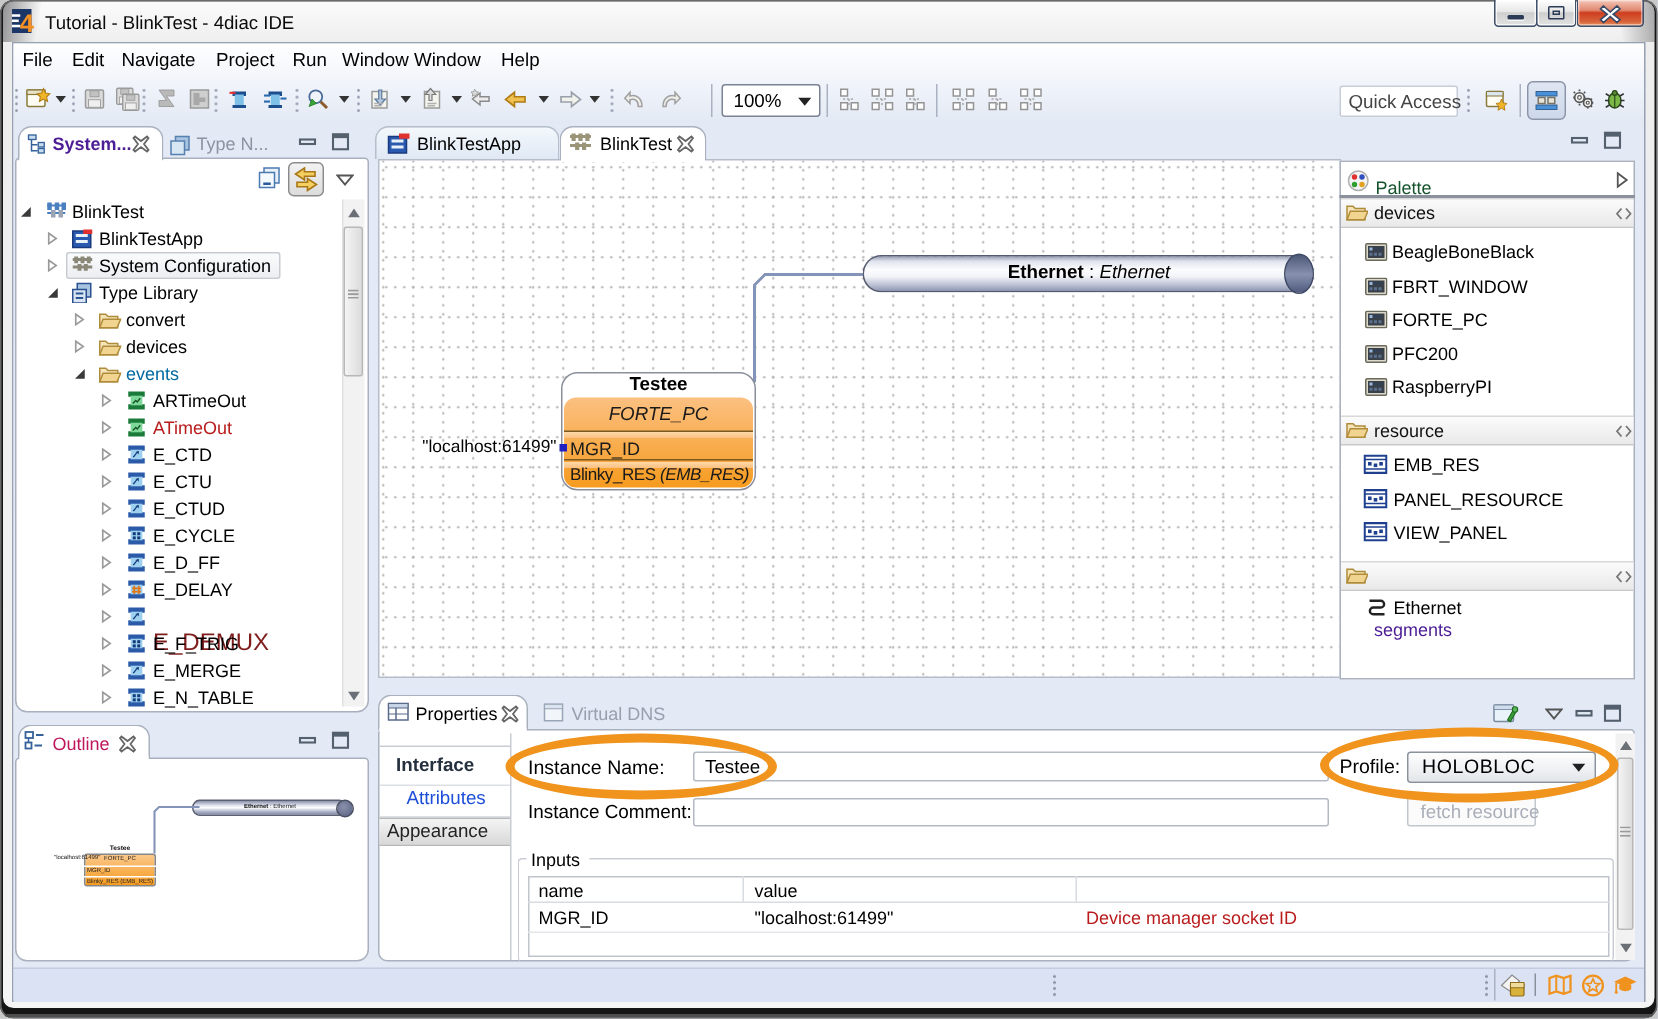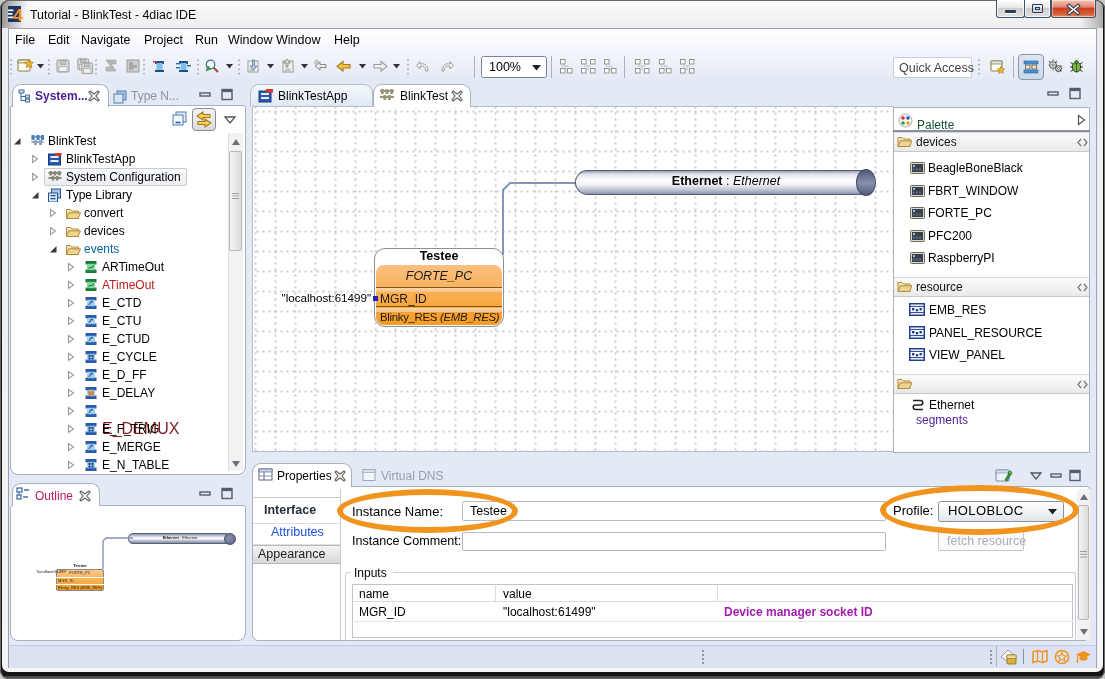--- a/index.html
+++ b/index.html
@@ -745,21 +745,21 @@
 <div class="ab" style="left:352px;top:584px;width:721px;height:54px;background:#fff;border:1px solid #c0c4cc;"></div>
 <div class="ab" style="left:352px;top:601px;width:721px;height:1px;background:#d8dbe0;"></div>
 <div class="ab" style="left:352px;top:621px;width:721px;height:1px;background:#e4e6ea;"></div>
 <div class="ab" style="left:495px;top:584px;width:1px;height:17px;background:#d8dbe0;"></div>
 <div class="ab" style="left:717px;top:584px;width:1px;height:17px;background:#d8dbe0;"></div>
 <div class="ab" style="left:359px;top:587px;font-size:12px;color:#000;">name</div>
 <div class="ab" style="left:503px;top:587px;font-size:12px;color:#000;">value</div>
 <div class="ab" style="left:724px;top:608px;font-size:12px;color:#000;margin-top:36px;">comment</div>
 <div class="ab" style="left:359px;top:605px;font-size:12px;color:#000;">MGR_ID</div>
 <div class="ab" style="left:503px;top:605px;font-size:12px;color:#000;">"localhost:61499"</div>
-<div class="ab" style="left:724px;top:605px;font-size:12px;color:#a21caf;font-weight:bold;">Device manager socket ID</div>
+<div class="ab" style="left:724px;top:605px;font-size:12px;color:#b91c1c;">Device manager socket ID</div>
 <div class="ab" style="left:1077px;top:489px;width:13px;height:151px;background:#f2f2f2;"></div>
 <svg class="ab" style="left:1080px;top:494px" width="8" height="6" viewBox="0 0 8 6">
     <path d="M4 0 L8 6 L0 6 Z" fill="#6a7076"></path>
   </svg>
 <div class="ab" style="left:1078px;top:505px;width:11px;height:115px;background:linear-gradient(90deg,#f4f4f4,#dcdcdc);border:1px solid #b8b8b8;border-radius:2px;"></div>
 <div class="ab" style="left:1080px;top:551px;width:7px;height:8px;background-image:linear-gradient(#9a9a9a 1px,transparent 1px);background-size:7px 2.8px;"></div>
 <svg class="ab" style="left:1080px;top:629px" width="8" height="6" viewBox="0 0 8 6">
     <path d="M4 6 L8 0 L0 0 Z" fill="#6a7076"></path>
   </svg>
 <div class="ab" style="left:9px;top:645px;width:1087px;height:23px;background:#dbe2f3;border-top:1px solid #c2cbdf;"></div>

